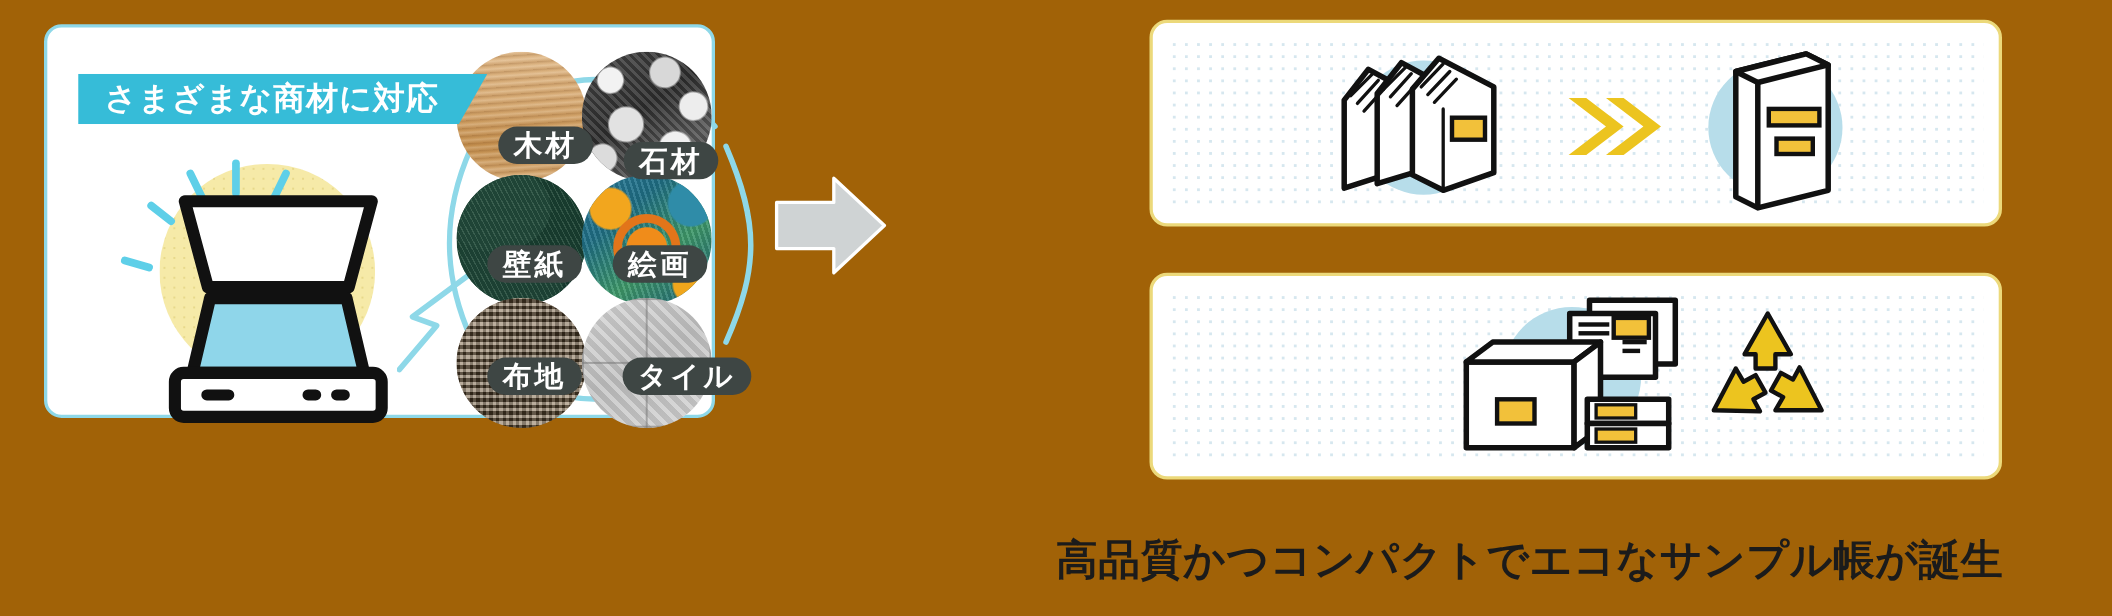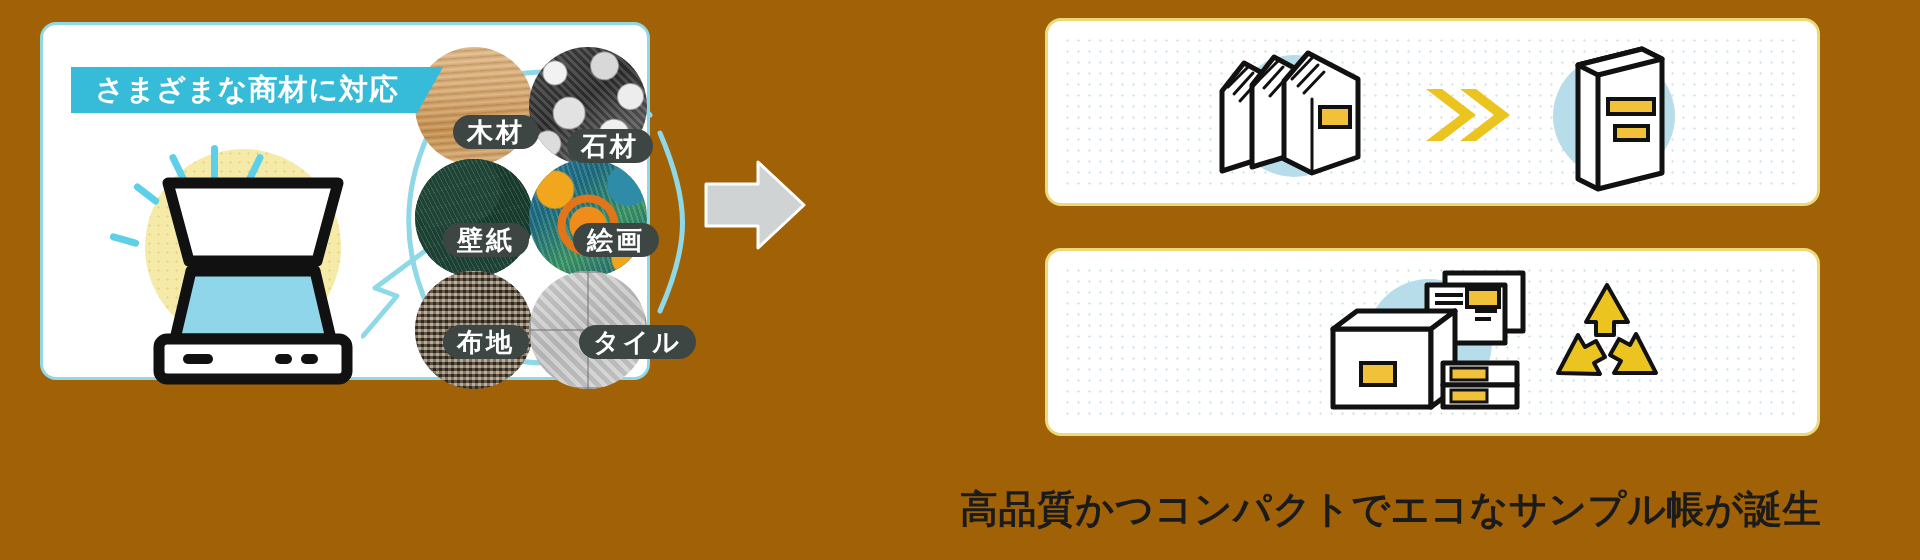--- a/index.html
+++ b/index.html
@@ -294,35 +294,35 @@
     <div class="mat-circle" style="left:372px; top:134px;">
       <div class="tex-wall"></div>
     </div>
     <div class="mat-label" style="left:400px; top:198px;">
       <span>壁紙</span>
     </div>
 
     <div class="mat-circle" style="left:486px; top:134px;">
       <div class="tex-paint"></div>
     </div>
-    <div class="mat-label" style="left:514px; top:198px;margin-left:16px;">
+    <div class="mat-label" style="left:514px; top:198px;">
       <span>絵画</span>
     </div>
 
     <div class="mat-circle" style="left:372px; top:246px;">
       <div class="tex-fabric"></div>
     </div>
     <div class="mat-label" style="left:400px; top:300px;">
       <span>布地</span>
     </div>
 
     <div class="mat-circle" style="left:486px; top:246px;">
       <div class="tex-tile"></div>
     </div>
-    <div class="mat-label" style="left:536px; top:300px;justify-content:center;">
+    <div class="mat-label" style="left:523px; top:300px;justify-content:center;">
       <span>タイル</span>
     </div>
   </div>
 
   <svg id="center-arrow" viewBox="0 0 110 110">
     <path d="M 6 34 L 58 34 L 58 12 L 104 55 L 58 98 L 58 76 L 6 76 Z" fill="#cfd3d4" stroke="#ffffff" stroke-width="3" stroke-linejoin="round"></path>
   </svg>
 
   <div id="panel-weight" class="right-panel">
     <div class="dot-field"></div>

